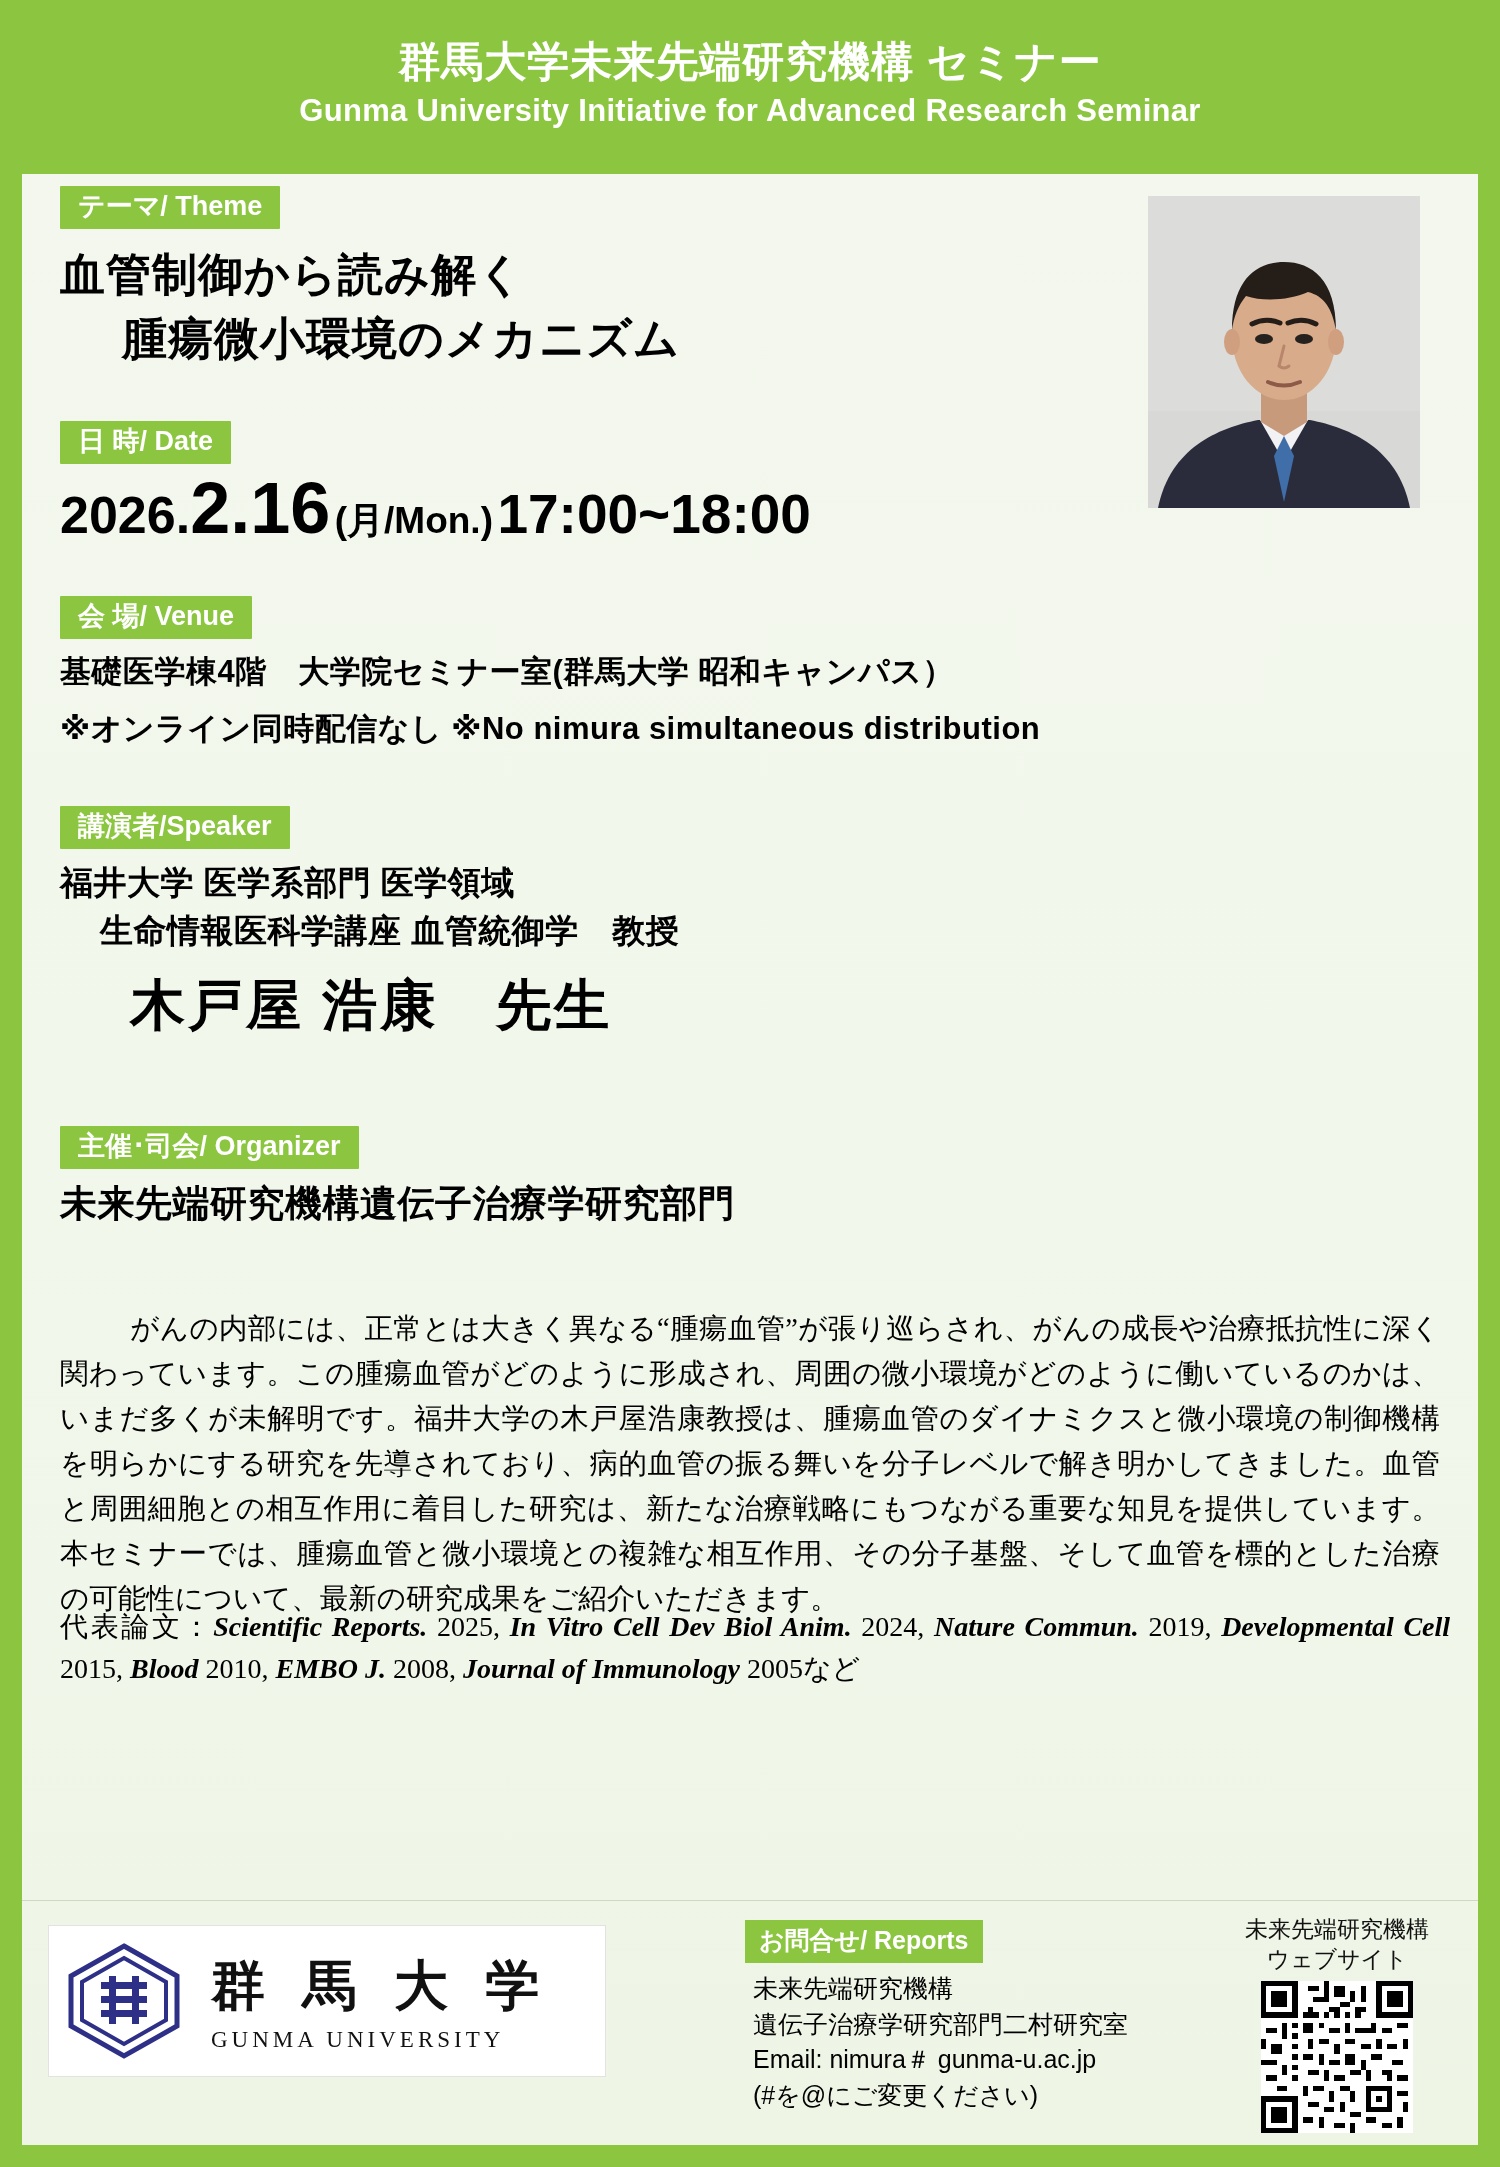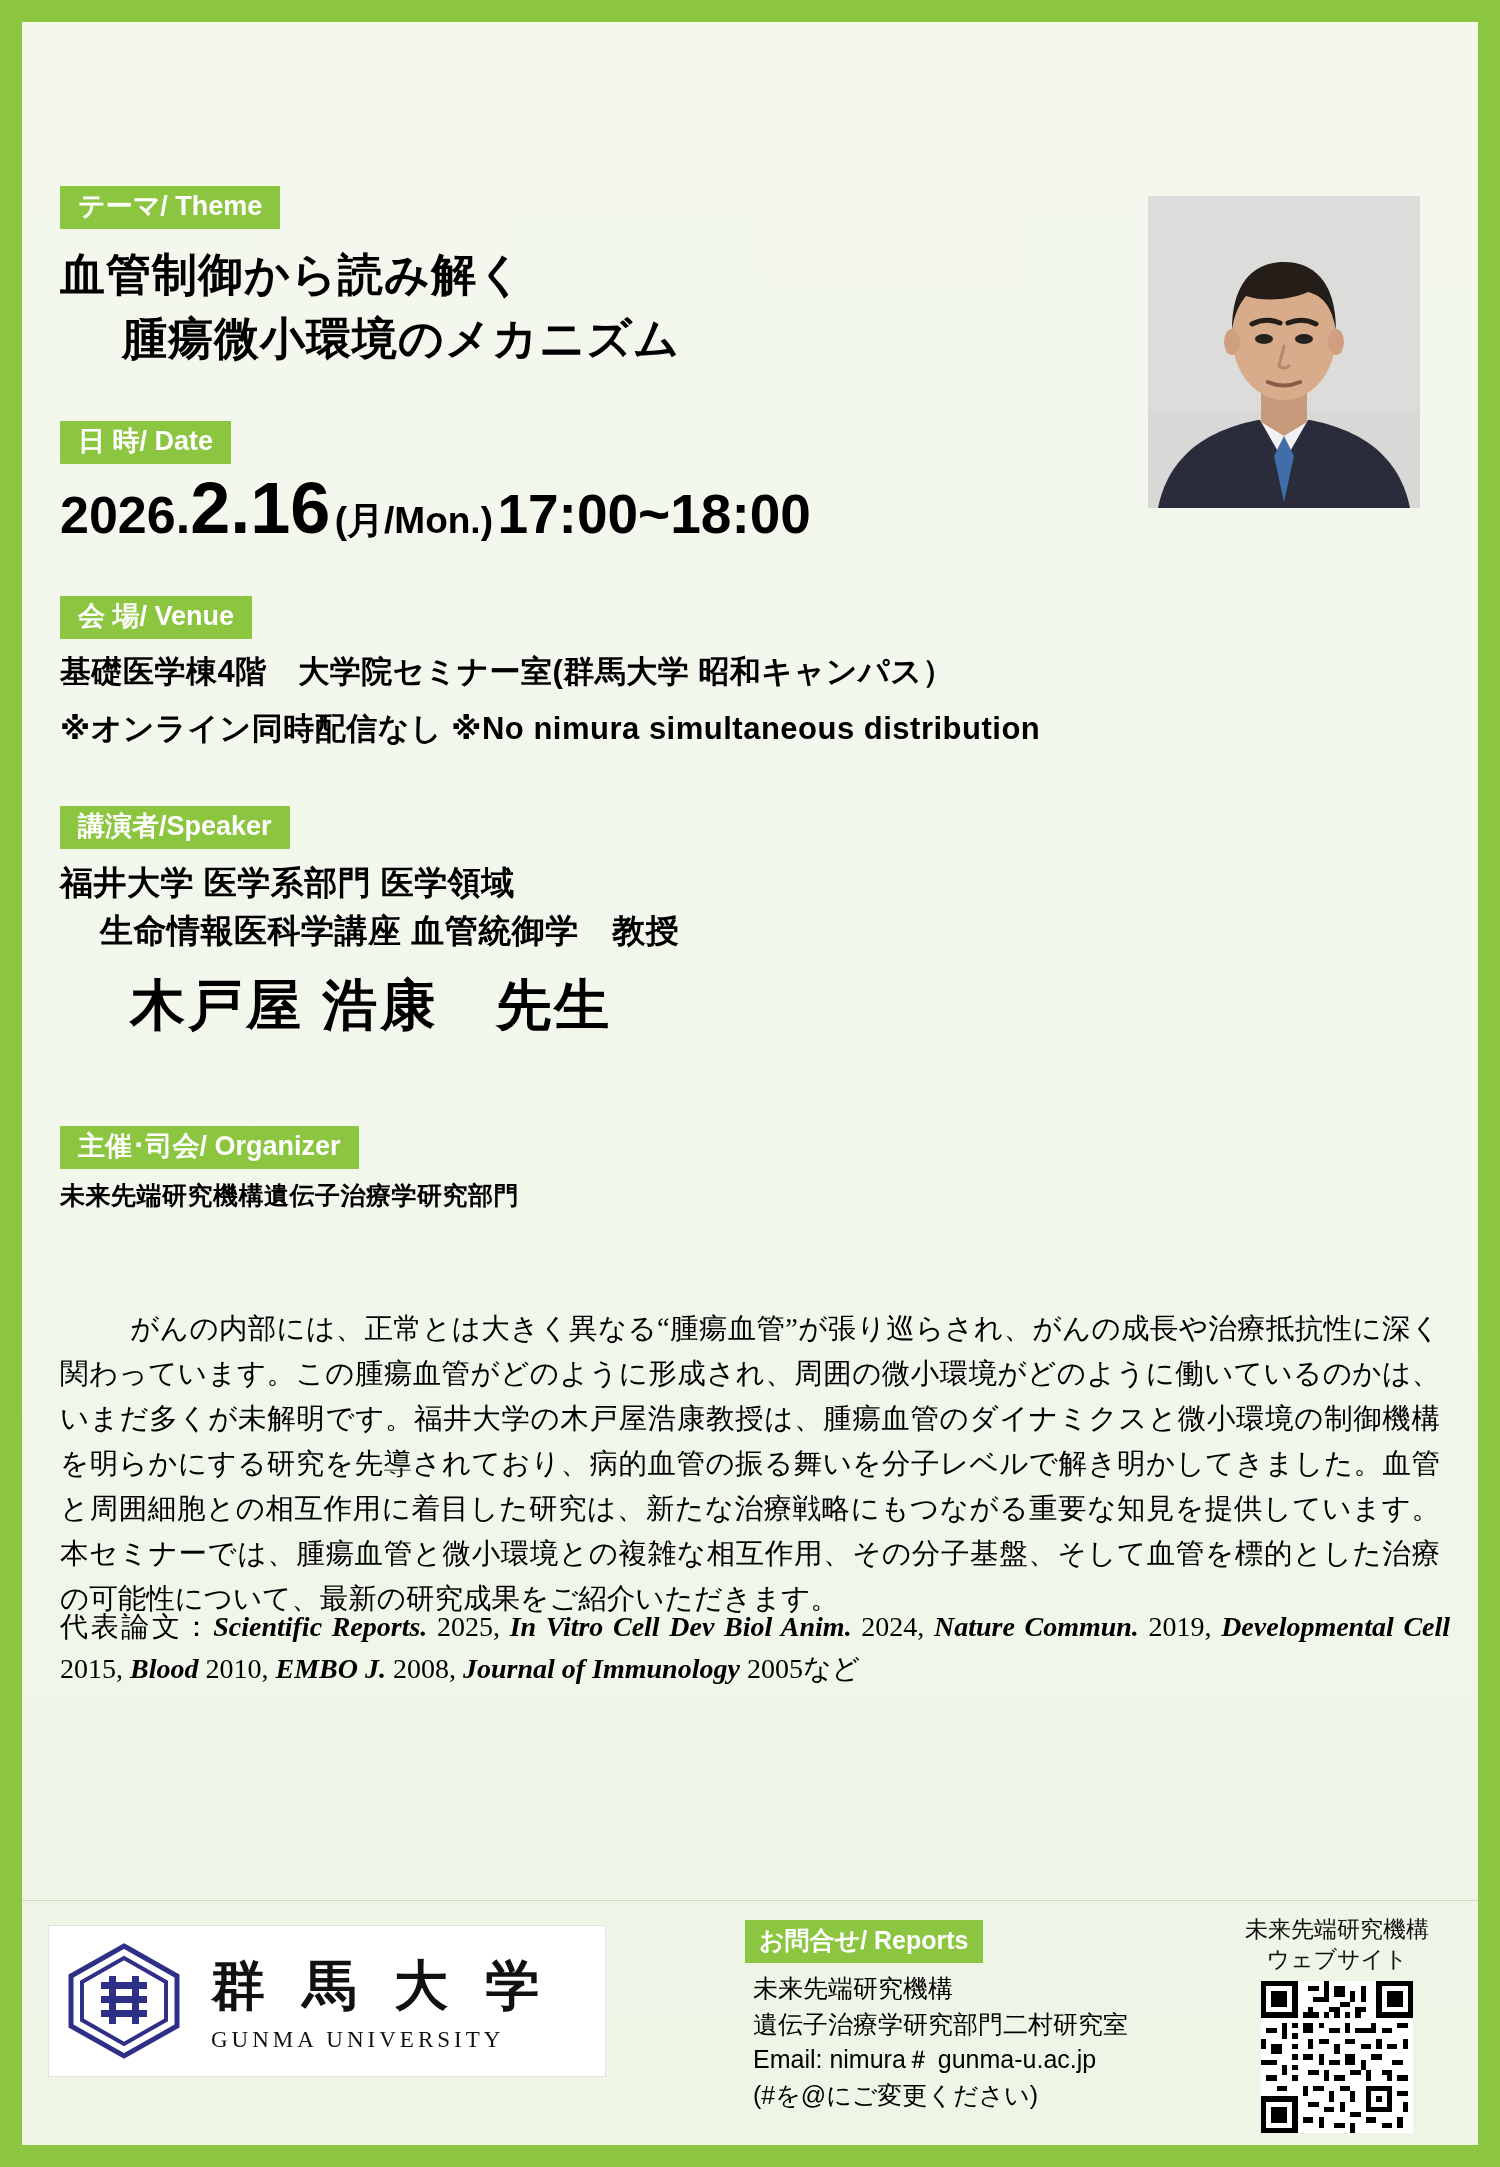--- a/index.html
+++ b/index.html
@@ -150,21 +150,21 @@
   .speaker-name {
     font-size: 55px;
     font-weight: bold;
     padding-left: 70px;
     margin-top: 14px;
     letter-spacing: 3px;
   }
 
   .organizer-block { position: absolute; left: 20px; top: 940px; width: 1380px; }
   .organizer-dept {
-    font-size: 25px;
+    font-size: 37px;
     font-weight: bold;
     margin-top: 10px;
     letter-spacing: 0.5px;
   }
   .organizer-name {
     font-size: 34px;
     font-weight: bold;
     padding-left: 48px;
     margin-top: 6px;
     letter-spacing: 2px;
@@ -277,20 +277,24 @@
 </head>
 <body>
 
 <div class="poster">
 
   <div class="frame-top"></div>
   <div class="frame-left"></div>
   <div class="frame-right"></div>
   <div class="frame-bottom"></div>
 
+  <div class="header">
+    <div class="header-jp">群馬大学未来先端研究機構 セミナー</div>
+    <div class="header-en">Gunma University Initiative for Advanced Research Seminar</div>
+  </div>
 
   <div class="content">
 
     <div class="theme-block">
       <span class="pill">テーマ/ Theme</span>
       <div class="theme-title">
         <span>血管制御から読み解く</span>
         <span class="line2">腫瘍微小環境のメカニズム</span>
       </div>
     </div>

